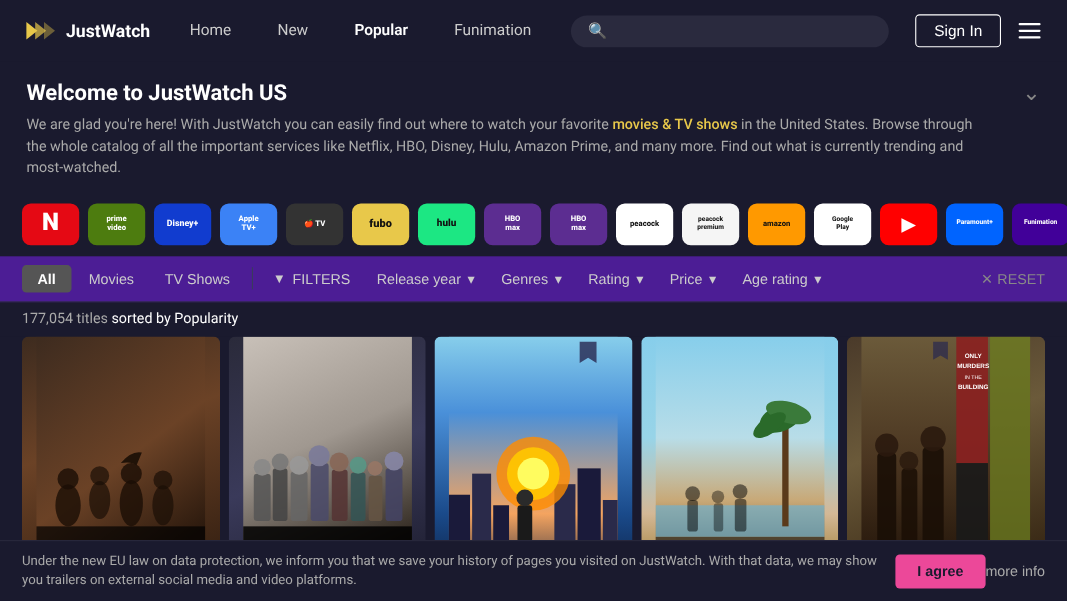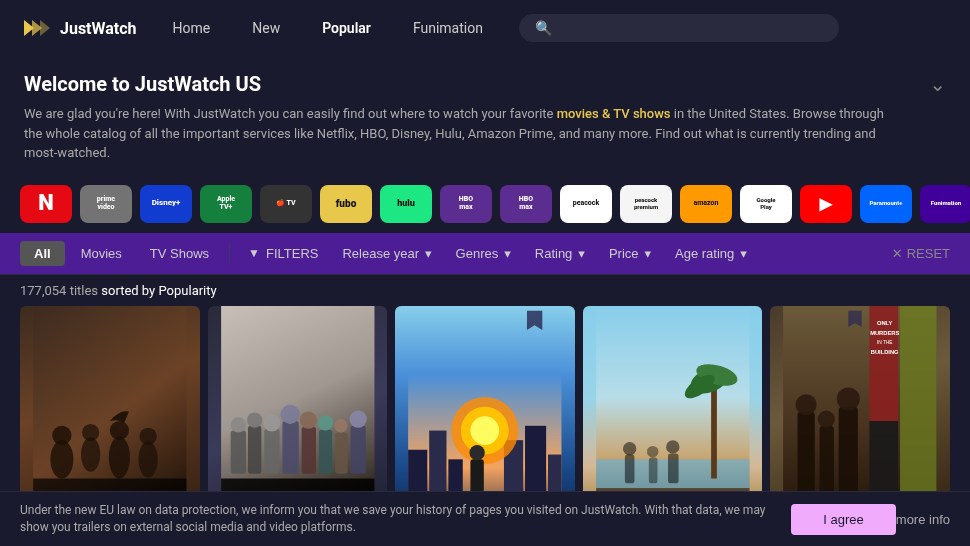--- a/index.html
+++ b/index.html
@@ -284,46 +284,46 @@
       display: flex;
       align-items: center;
       font-size: 12px;
       color: #aaa;
     }
     .cookie-text {
       flex: 1;
       line-height: 1.4;
     }
     .cookie-agree-btn {
-      background: #f0abfc;
+      background: #ec4899;
       color: #1a1a2e;
       border: none;
-      padding: 8px 32px;
+      padding: 8px 20px;
       border-radius: 4px;
       font-size: 13px;
-      font-weight: 400;
+      font-weight: 700;
       cursor: pointer;
       white-space: nowrap;
       flex-shrink: 0;
     }
     .cookie-more-btn {
       background: none;
       border: none;
       color: #aaa;
       font-size: 13px;
       cursor: pointer;
       white-space: nowrap;
       flex-shrink: 0;
     }
 
     
     .svc-netflix { background: #e50914; }
-    .svc-prime { background: #737373; align-items: center; }
+    .svc-prime { background: #4d7c0f; align-items: center; }
     .svc-disney { background: #113ccf; }
-    .svc-appletv { background: #15803d; }
+    .svc-appletv { background: #3b82f6; }
     .svc-appletv2 { background: #333; }
     .svc-fubo { background: #e8c84a; }
     .svc-hulu { background: #1ce783; }
     .svc-hbomax { background: #5c2d91; }
     .svc-hbomax2 { background: #5c2d91; }
     .svc-peacock { background: #fff; }
     .svc-peacock2 { background: #f5f5f5; }
     .svc-amazon { background: #ff9900; }
     .svc-google { background: #fff; }
     .svc-youtube { background: #ff0000; }
@@ -347,20 +347,28 @@
     <span class="logo-text">JustWatch</span>
   </a>
   <nav class="nav">
     <a class="nav-item">Home</a>
     <a class="nav-item">New</a>
     <a class="nav-item active">Popular</a>
     <a class="nav-item">Funimation</a>
   </nav>
   <div class="search-bar">
     <span class="search-icon-wrap">🔍</span>
+  </div>
+  <div class="header-actions">
+    <button class="sign-in-btn">Sign In</button>
+    <button class="menu-btn">
+      <span></span>
+      <span></span>
+      <span></span>
+    </button>
   </div>
 </header>
 
 <section class="welcome-section">
   <div class="welcome-header">
     <h1 class="welcome-title">Welcome to JustWatch US</h1>
     <span class="chevron-down">⌄</span>
   </div>
   <p class="welcome-text">
     We are glad you're here! With JustWatch you can easily find out where to watch your favorite <span class="highlight">movies &amp; TV shows</span> in the United States. Browse through the whole catalog of all the important services like Netflix, HBO, Disney, Hulu, Amazon Prime, and many more. Find out what is currently trending and most-watched.

